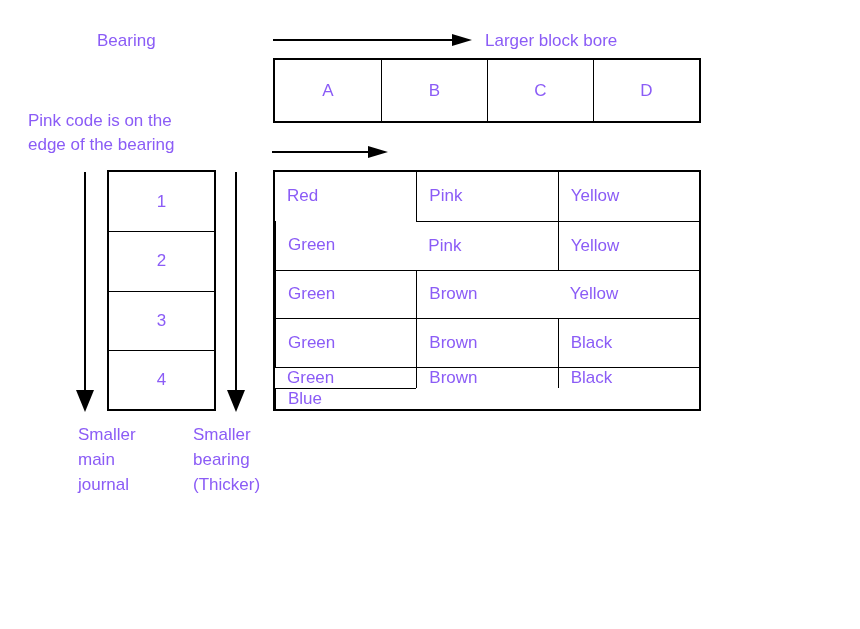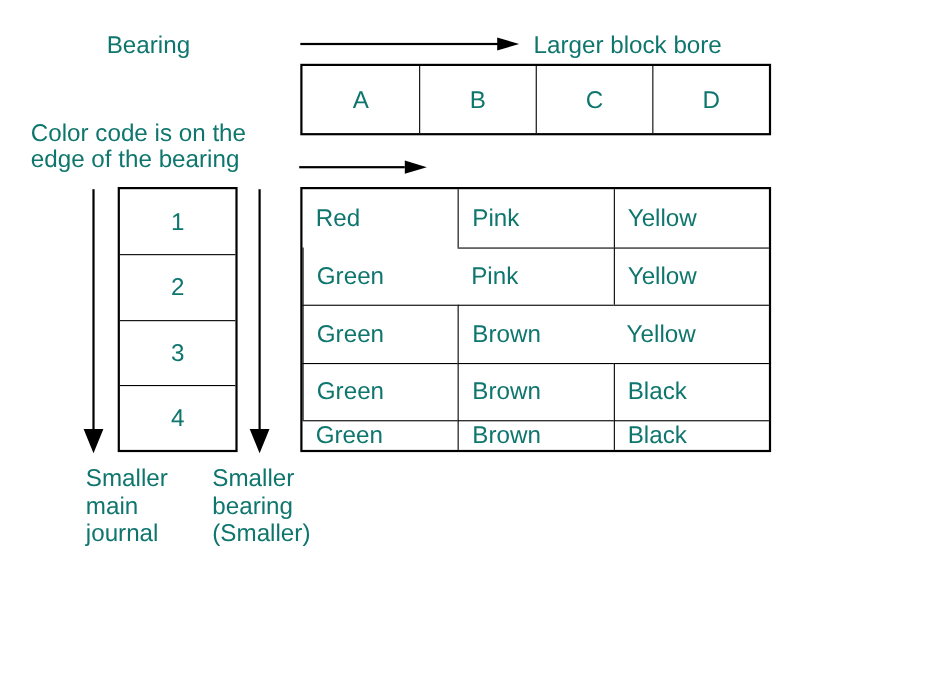--- a/index.html
+++ b/index.html
@@ -2,22 +2,22 @@
 <html><head>
 <meta charset="utf-8">
 <style>
   html, body { margin: 0; padding: 0; background: #fff; }
   .canvas {
     position: relative;
     width: 860px;
     height: 504px;
     background: #ffffff;
     font-family: "Liberation Sans", sans-serif;
-    font-size: 22px;
-    color: #0f766e;
+    font-size: 17px;
+    color: #8b5cf6;
     overflow: hidden;
   }
   .label { position: absolute; white-space: nowrap; line-height: 24px; }
   .label .indent { margin-left: 9px; }
   .lh20 { line-height: 20px; }
   .lh25 { line-height: 25px; }
   .hline { position: absolute; height: 2px; background: #000; }
   .vline { position: absolute; width: 2px; background: #000; }
   .arrow-right {
     position: absolute; width: 0; height: 0;
@@ -74,21 +74,21 @@
   <div class="label lh20" style="left:485px; top:31px;">Larger block bore</div>
 
   <div class="table header-table">
     <div class="cell">A</div>
     <div class="cell">B</div>
     <div class="cell">C</div>
     <div class="cell">D</div>
   </div>
 
   <div class="label" style="left:28px; top:109px;">
-    <div>Color code is on the</div>
+    <div>Pink code is on the</div>
     <div>edge of the bearing</div>
   </div>
 
   <div class="hline" style="left:272px; top:151px; width:96px;"></div>
   <div class="arrow-right" style="left:368px; top:146px;"></div>
 
   <div class="table num-table">
     <div class="cell">1</div>
     <div class="cell">2</div>
     <div class="cell">3</div>
@@ -104,33 +104,34 @@
     <div class="cell">Yellow</div>
     <div class="cell">Green</div>
     <div class="cell">Brown</div>
     <div class="cell">Yellow</div>
     <div class="cell">Green</div>
     <div class="cell">Brown</div>
     <div class="cell">Black</div>
     <div class="cell">Green</div>
     <div class="cell">Brown</div>
     <div class="cell">Black</div>
+    <div class="cell">Blue</div>
   </div>
 
   <div class="vline" style="left:84px; top:172px; height:218px;"></div>
   <div class="arrow-down" style="left:76px; top:390px;"></div>
 
   <div class="vline" style="left:235px; top:172px; height:218px;"></div>
   <div class="arrow-down" style="left:227px; top:390px;"></div>
 
   <div class="label lh25" style="left:78px; top:422px;">
     <div>Smaller</div>
     <div>main</div>
     <div>journal</div>
   </div>
 
   <div class="label lh25" style="left:193px; top:422px;">
     <div>Smaller</div>
     <div>bearing</div>
-    <div>(Smaller)</div>
+    <div>(Thicker)</div>
   </div>
 
 </div>
 
 </body></html>

